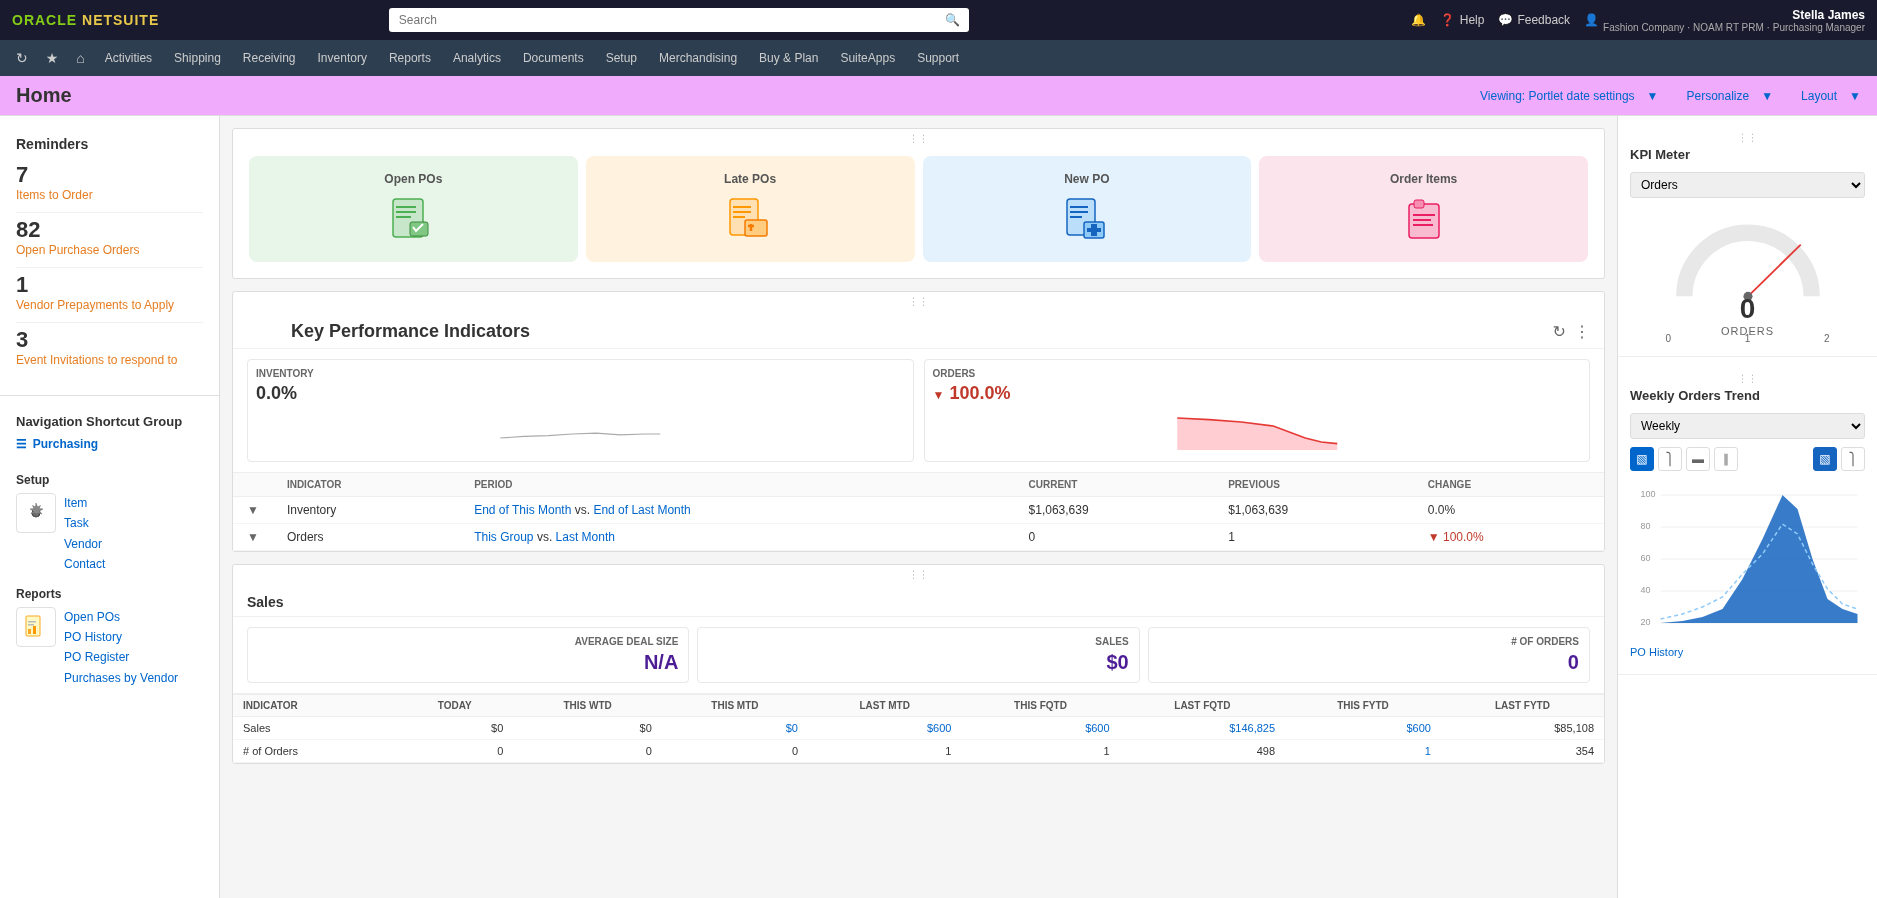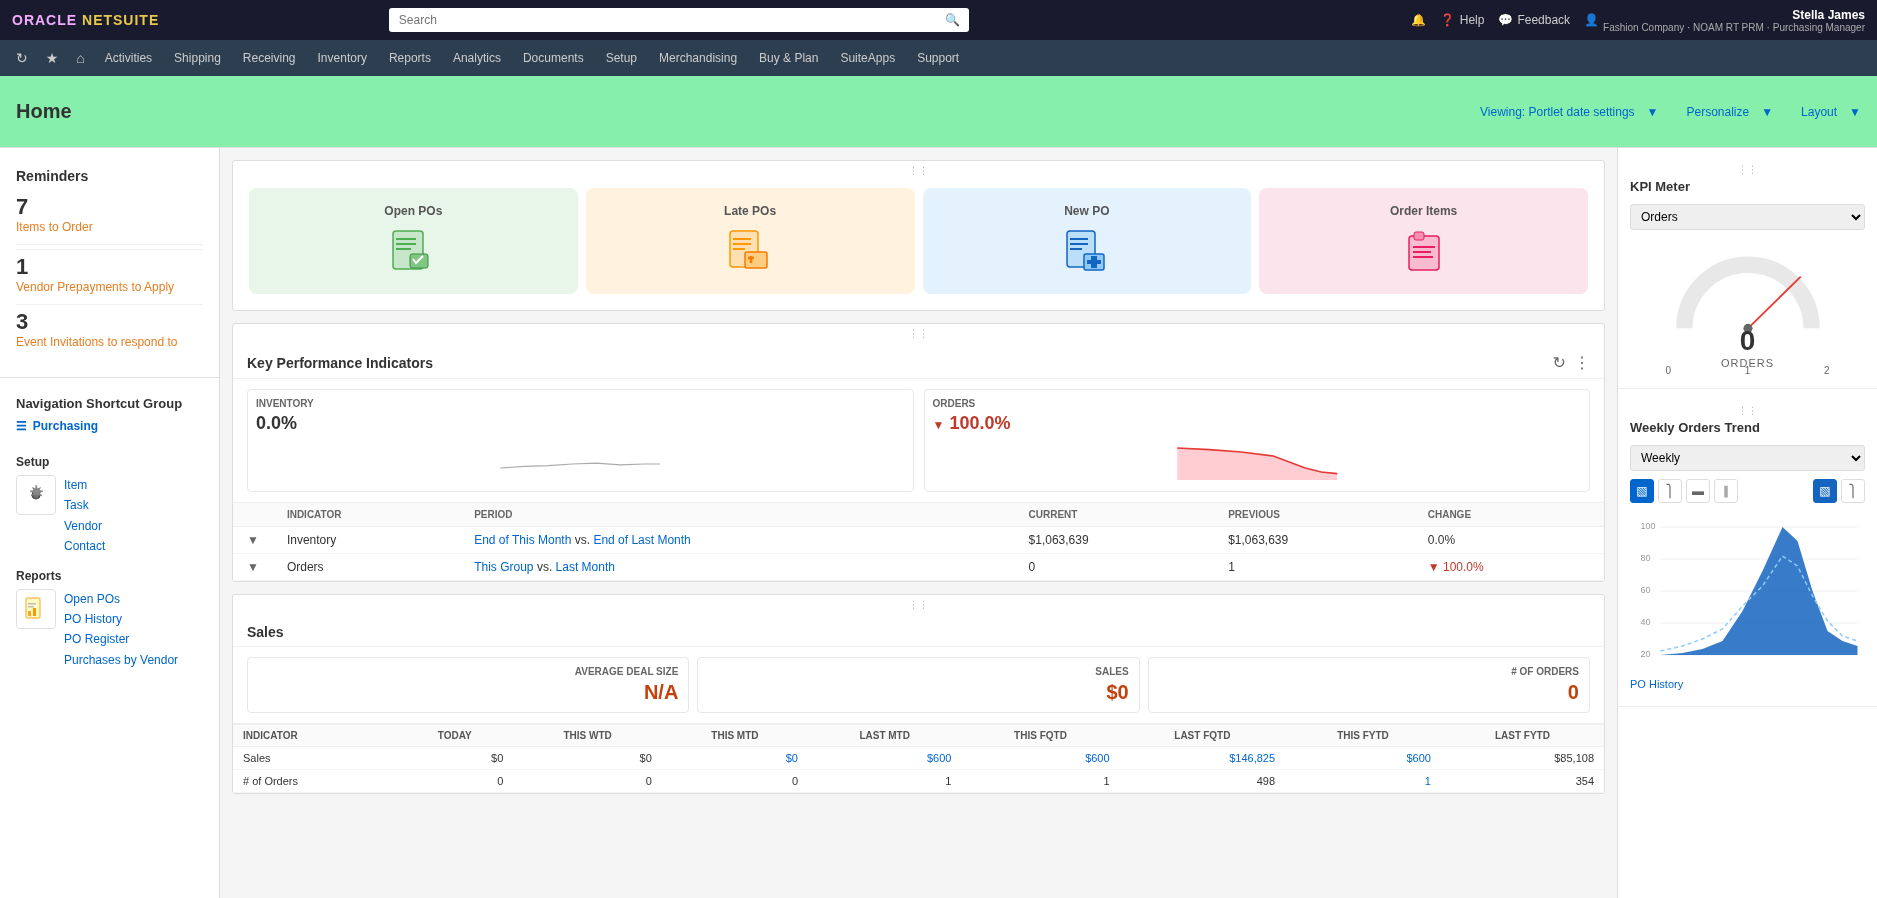--- a/index.html
+++ b/index.html
@@ -14,21 +14,21 @@
       height: 40px;
       gap: 16px;
     }
     .logo {
       color: white;
       font-weight: bold;
       font-size: 14px;
       letter-spacing: 1px;
       white-space: nowrap;
     }
-    .logo span { color: #f0abfc; }
+    .logo span { color: #84cc16; }
     .search-bar {
       flex: 1;
       max-width: 580px;
       margin: 0 auto;
       position: relative;
     }
     .search-bar input {
       width: 100%;
       padding: 5px 32px 5px 10px;
       border: none;
@@ -82,22 +82,22 @@
       height: 36px;
       display: flex;
       align-items: center;
       cursor: pointer;
       font-size: 12px;
       white-space: nowrap;
     }
 
     
     .page-header {
-      background: #86efac;
-      padding: 24px 16px;
+      background: #f0abfc;
+      padding: 8px 16px;
       display: flex;
       align-items: center;
       justify-content: space-between;
       border-bottom: 1px solid #ddd;
     }
     .page-title { font-size: 20px; font-weight: bold; color: #333; }
     .header-controls { display: flex; gap: 12px; align-items: center; font-size: 12px; color: #0066cc; }
     .header-controls span { cursor: pointer; margin-left: 16px; }
 
     
@@ -206,21 +206,21 @@
     .po-tile-icon { width: 50px; height: 50px; }
 
     
     .kpi-header {
       display: flex;
       justify-content: space-between;
       align-items: center;
       padding: 10px 14px 6px;
       border-bottom: 1px solid #f0f0f0;
     }
-    .kpi-title { font-size: 14px; font-weight: bold; }
+    .kpi-title { font-size: 18px; font-weight: bold; margin-left: 44px; }
     .kpi-controls { display: flex; gap: 8px; color: #666; }
     .kpi-controls span { cursor: pointer; font-size: 16px; }
 
     .kpi-charts {
       display: flex;
       gap: 0;
       padding: 10px 14px;
     }
     .kpi-mini-chart {
       flex: 1;
@@ -272,21 +272,21 @@
     }
     .sales-metric {
       flex: 1;
       border: 1px solid #e8e8e8;
       border-radius: 4px;
       padding: 8px 10px;
       margin-right: 8px;
     }
     .sales-metric:last-child { margin-right: 0; }
     .sales-metric-label { font-size: 10px; color: #666; font-weight: bold; margin-bottom: 4px; }
-    .sales-metric-value { font-size: 20px; font-weight: bold; color: #c2410c; }
+    .sales-metric-value { font-size: 20px; font-weight: bold; color: #4c1d95; }
 
     .sales-table { width: 100%; border-collapse: collapse; font-size: 11px; }
     .sales-table th {
       padding: 5px 10px;
       color: #555;
       font-size: 10px;
       font-weight: bold;
       text-transform: uppercase;
       border-top: 1px solid #eee;
       border-bottom: 1px solid #eee;
@@ -434,20 +434,24 @@
 <div class="main-layout">
 
   <div class="left-sidebar">
     <div class="reminders-section">
       <div class="reminders-title">Reminders</div>
       <div class="reminder-item">
         <div class="reminder-count">7</div>
         <div class="reminder-label">Items to Order</div>
       </div>
       <hr class="reminder-divider">
+      <div class="reminder-item">
+        <div class="reminder-count">82</div>
+        <div class="reminder-label">Open Purchase Orders</div>
+      </div>
       <hr class="reminder-divider">
       <div class="reminder-item">
         <div class="reminder-count">1</div>
         <div class="reminder-label">Vendor Prepayments to Apply</div>
       </div>
       <hr class="reminder-divider">
       <div class="reminder-item">
         <div class="reminder-count">3</div>
         <div class="reminder-label">Event Invitations to respond to</div>
       </div>

